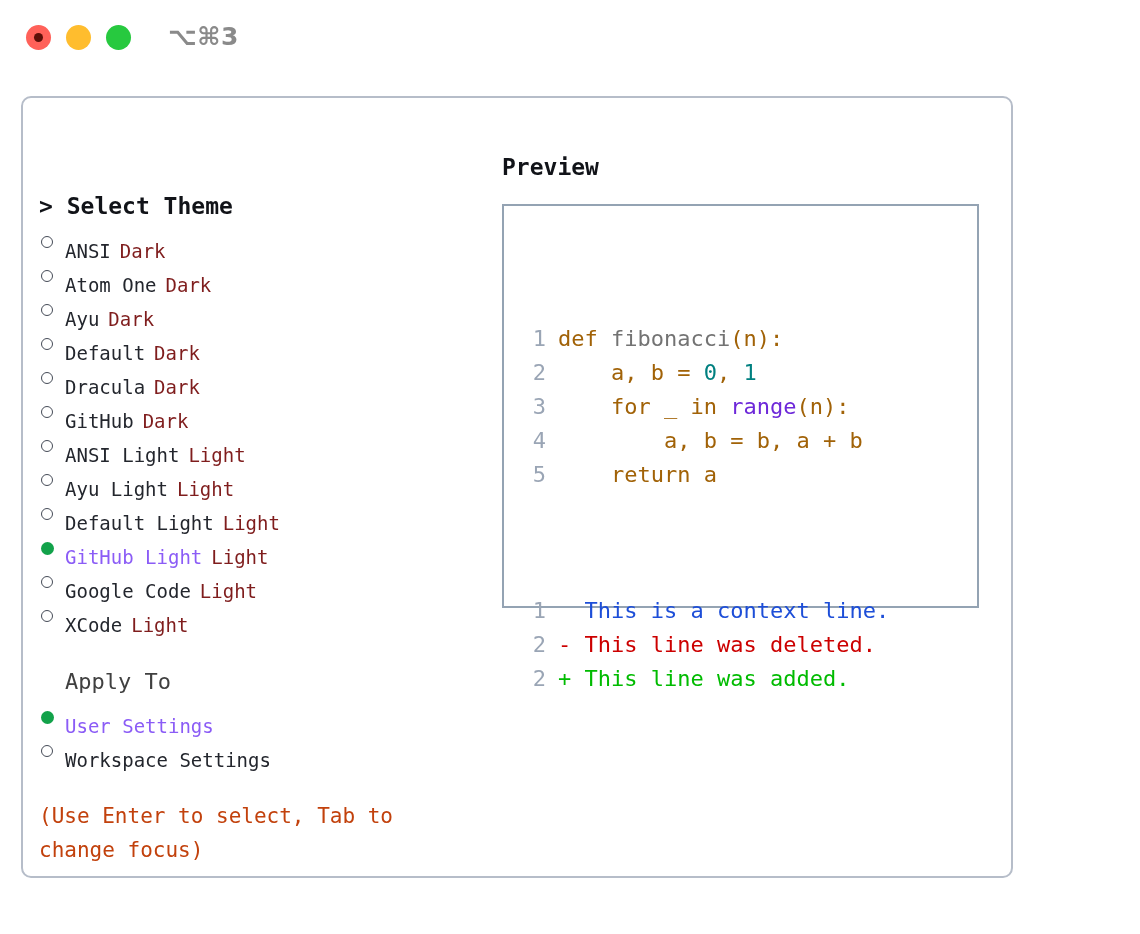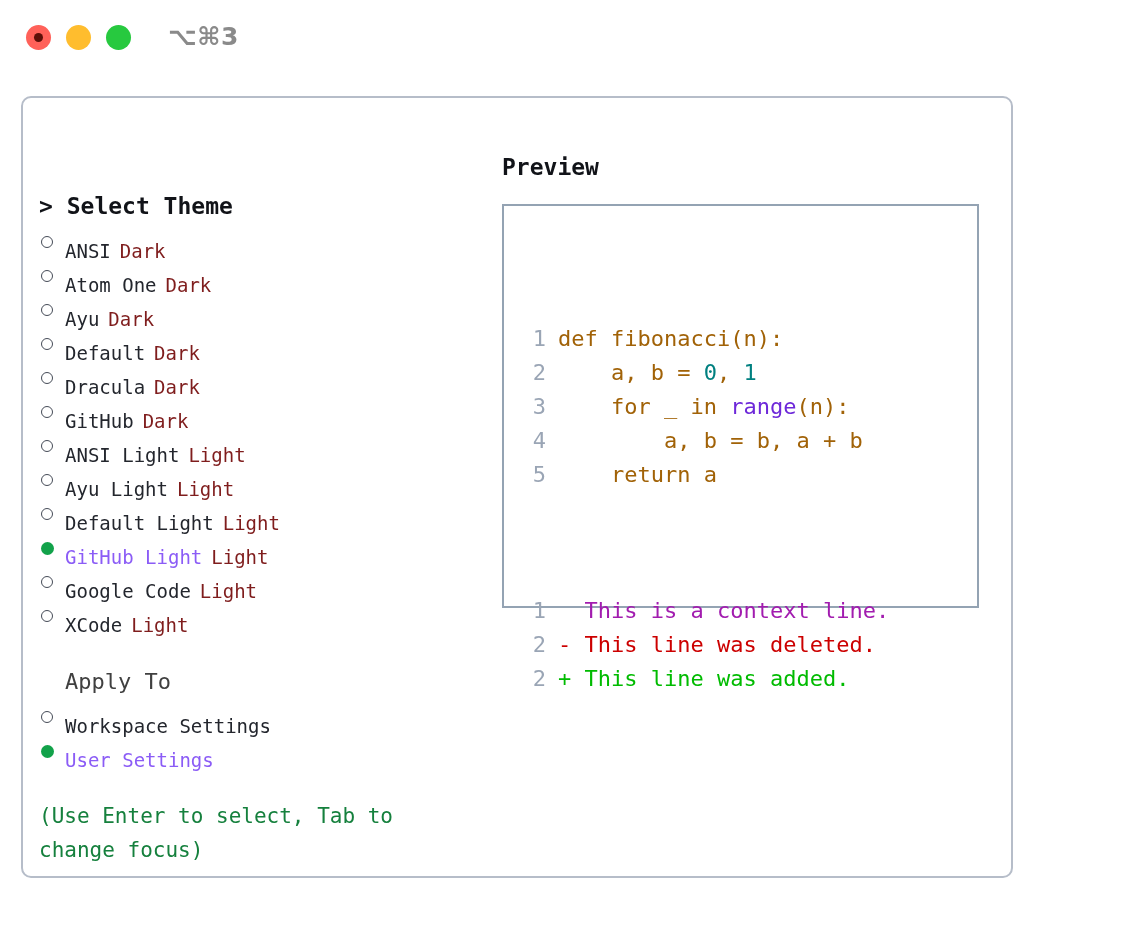--- a/index.html
+++ b/index.html
@@ -160,21 +160,21 @@
     color: #404040;
     line-height: 34px;
     padding-left: 26px;
     white-space: pre;
   }
 
   .hint {
     margin-top: 32px;
     font-size: 21px;
     line-height: 34px;
-    color: #15803d;
+    color: #c2410c;
     white-space: pre-wrap;
     width: 405px;
   }
 
   
   .right-pane {
     position: absolute;
     left: 479px;
     top: 52px;
     width: 480px;
@@ -199,28 +199,28 @@
   .code-line { display: flex; white-space: pre; }
   .lineno {
     display: inline-block;
     width: 26px;
     text-align: right;
     color: #9aa5b5;
     margin-right: 12px;
     flex: 0 0 26px;
   }
   .tok-plain { color: #a16207; }
-  .tok-func  { color: #a16207; }
+  .tok-func  { color: #737373; }
   .tok-num   { color: #008080; }
   .tok-builtin { color: #6d28d9; }
 
   .diff { margin-top: 34px; }
   .diff-line { display: flex; white-space: pre; }
   .diff-sign { display: inline-block; }
-  .diff-context { color: #a21caf; }
+  .diff-context { color: #1d4ed8; }
   .diff-del     { color: #cc0000; }
   .diff-add     { color: #00bb00; }
 </style>
 </head>
 <body>
 
 <div class="window">
 
   <div class="titlebar">
     <div class="lights">
@@ -248,22 +248,22 @@
             <li class="opt-row"><span class="marker"><span class="ring"></span></span><span class="opt-name">Ayu Light</span><span class="opt-variant">Light</span></li>
             <li class="opt-row"><span class="marker"><span class="ring"></span></span><span class="opt-name">Default Light</span><span class="opt-variant">Light</span></li>
             <li class="opt-row"><span class="marker"><span class="dot"></span></span><span class="opt-name sel">GitHub Light</span><span class="opt-variant">Light</span></li>
             <li class="opt-row"><span class="marker"><span class="ring"></span></span><span class="opt-name">Google Code</span><span class="opt-variant">Light</span></li>
             <li class="opt-row"><span class="marker"><span class="ring"></span></span><span class="opt-name">XCode</span><span class="opt-variant">Light</span></li>
           </ul>
 
         <div class="apply-block">
           <div class="apply-label">Apply To</div>
           <ul class="apply-list" id="apply-list">
+              <li class="opt-row"><span class="marker"><span class="dot"></span></span><span class="opt-name sel">User Settings</span></li>
               <li class="opt-row"><span class="marker"><span class="ring"></span></span><span class="opt-name">Workspace Settings</span></li>
-              <li class="opt-row"><span class="marker"><span class="dot"></span></span><span class="opt-name sel">User Settings</span></li>
             </ul>
         </div>
 
         <div class="hint">(Use Enter to select, Tab to change focus)</div>
       </div>
 
       <div class="right-pane">
         <div class="pane-title">Preview</div>
         <div class="preview-box">
           <div class="code">

